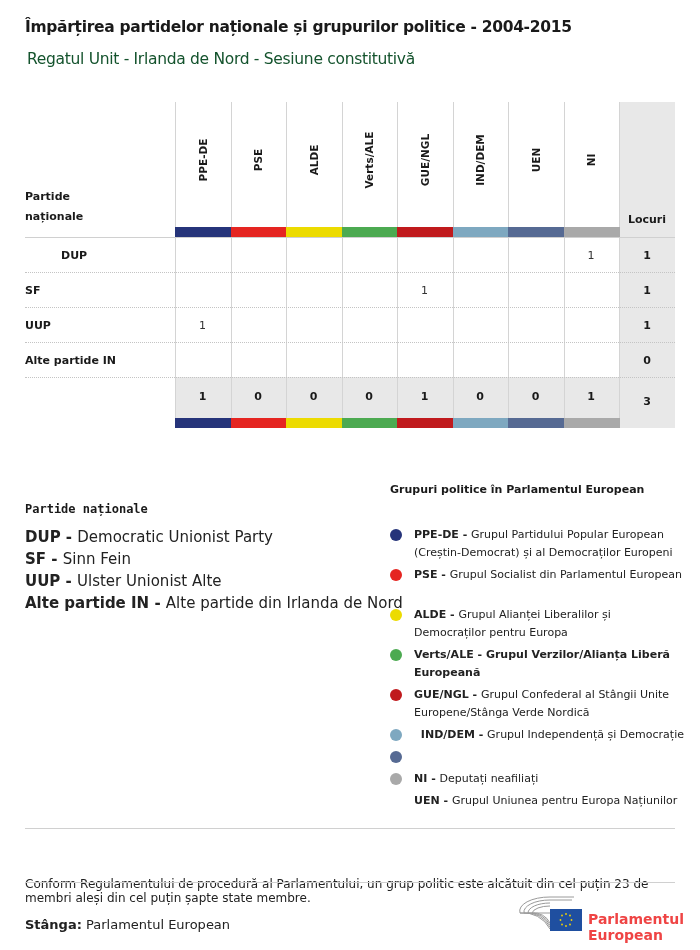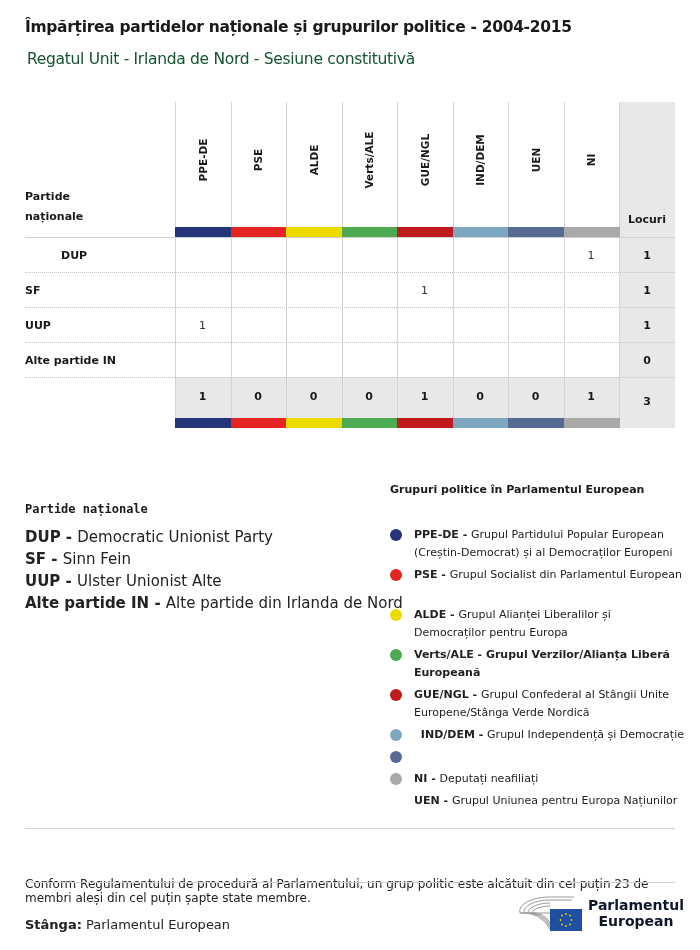--- a/index.html
+++ b/index.html
@@ -32,21 +32,21 @@
   .leg-left-item b { font-weight: bold; }
   .leg-title-right { position: absolute; left: 390px; top: 483px; font-size: 11px; font-weight: bold; }
   .leg-right-item { position: absolute; left: 414px; width: 270px; font-size: 11px; line-height: 18px; color: #222; }
   .dot { position: absolute; left: 390px; width: 12px; height: 12px; border-radius: 50%; }
 
   .divider { position: absolute; left: 25px; width: 650px; height: 1px; background: #d0d0d0; }
   .note { position: absolute; left: 25px; top: 836px; width: 650px; font-size: 12px; line-height: 14px; color: #222; margin-top: 41px; }
   .source { position: absolute; left: 25px; top: 917px; font-size: 13px; color: #222; }
   .source b { font-weight: bold; }
   .logo { position: absolute; left: 516px; top: 893px; width: 170px; height: 40px; }
-  .logo-text { position: absolute; left: 72px; top: 4px; font-size: 14px; line-height: 16px; font-weight: bold; color: #0f172a; text-align: center; }
+  .logo-text { position: absolute; left: 72px; top: 18px; font-size: 14px; line-height: 16px; font-weight: bold; color: #ef4444; }
 </style>
 </head>
 <body>
 
 <div class="title">Împărțirea partidelor naționale și grupurilor politice - 2004-2015</div>
 <div class="subtitle">Regatul Unit - Irlanda de Nord - Sesiune constitutivă</div>
 
 <div class="tbl" id="tbl">
   <div class="locuri-col"></div>
   <div class="sum-row"></div>

